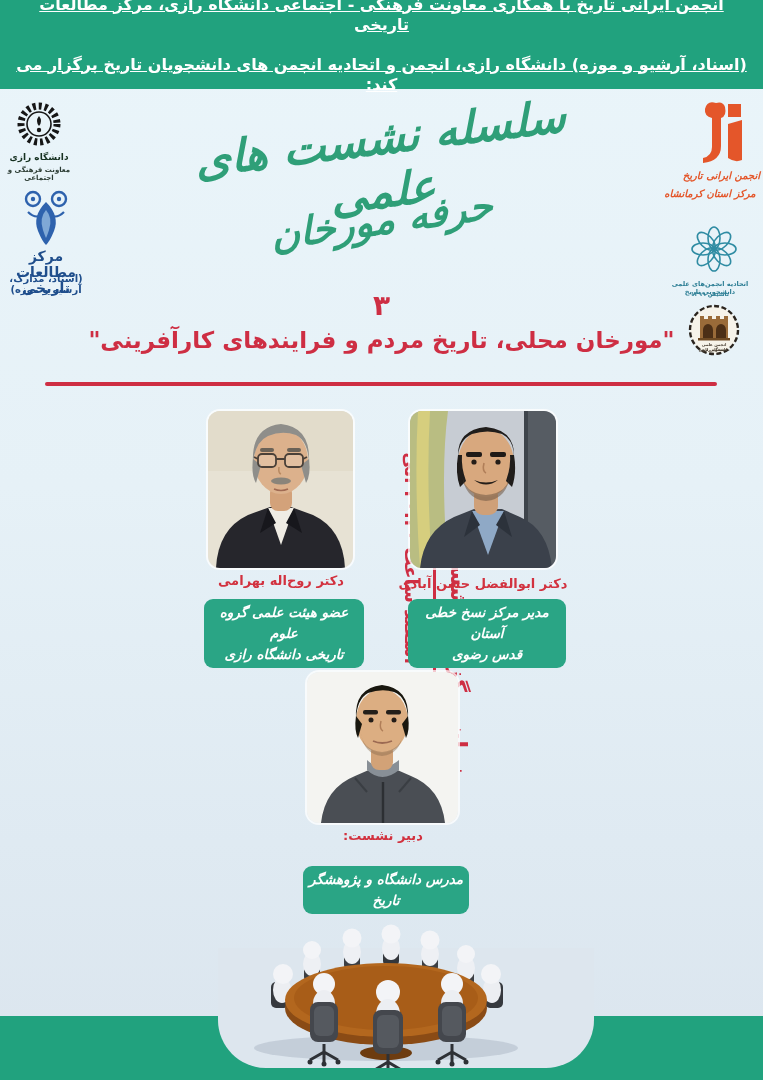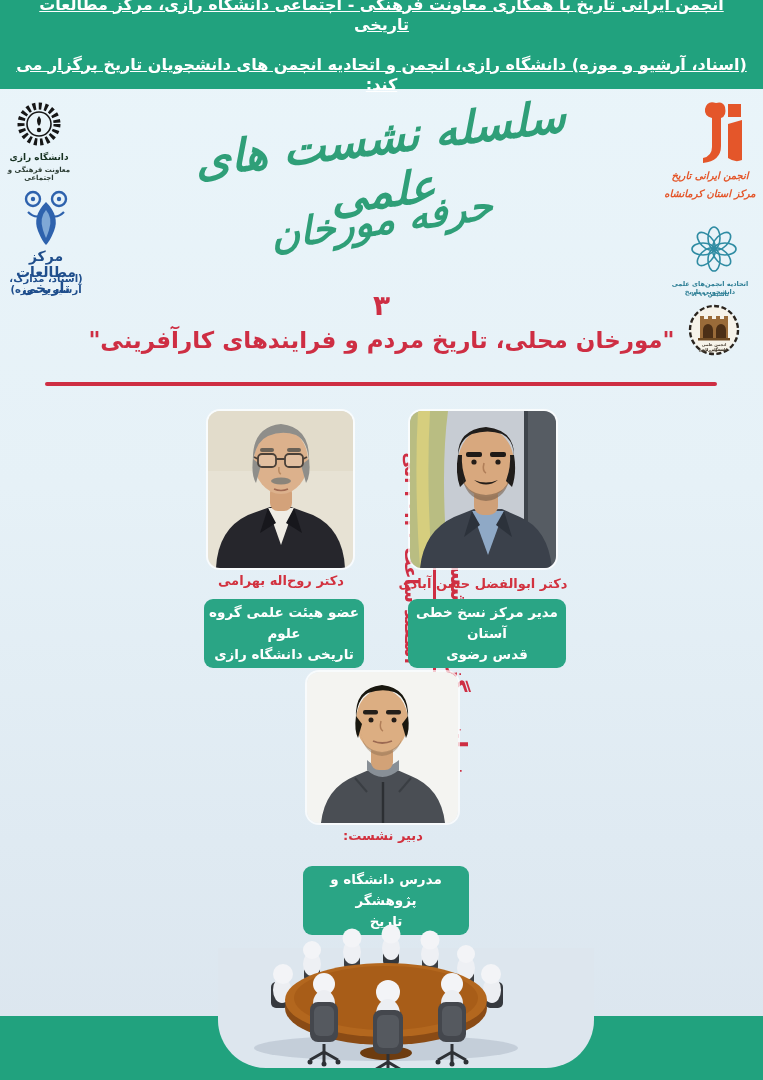--- a/index.html
+++ b/index.html
@@ -35,21 +35,21 @@
   .side-right .rot{width:377px;height:106px;transform:rotate(90deg) translateY(-106px);
     transform-origin:0 0;direction:rtl;}
   .side-label{color:#ce2e43;font-size:22px;font-weight:bold;text-align:right;line-height:30px;}
   .side-rule{height:3px;background:#ce2e43;border-radius:2px;margin:7px 0 9px auto;}
   .side-date{color:#ce2e43;font-size:18px;font-weight:bold;text-align:right;line-height:26px;}
   
   .photo{position:absolute;border-radius:12px;overflow:hidden;box-shadow:0 0 0 2px rgba(255,255,255,.75);}
   .photo svg{display:block;}
   .sp-name{position:absolute;text-align:center;color:#d2323f;font-size:13px;font-weight:bold;line-height:19px;}
   .rolebox{position:absolute;background:#2aa585;border-radius:9px;color:#fff;
-    font-size:13.5px;font-weight:bold;text-align:center;line-height:21px;padding:3px 4px;}
+    font-size:13.5px;font-weight:bold;text-align:center;line-height:21px;padding:3px 4px;font-style:italic;}
   
   .band{position:absolute;left:0;top:1016px;width:763px;height:64px;background:#21a27e;}
   .notch{position:absolute;left:218px;top:948px;width:376px;height:120px;background:#dde6ee;
     border-radius:0 0 48px 48px;}
   .meeting{position:absolute;left:228px;top:916px;}
 </style>
 </head>
 <body>
 
 <div class="poster">
@@ -79,21 +79,21 @@
     <path d="M44,24 Q38,30 32,28" stroke="#2e62ad" stroke-width="2.2" fill="none"></path>
   </svg>
   <div class="cap" style="left:0px;top:248px;width:92px;font-size:14px;color:#1f4e8c;">مرکز مطالعات تاریخی</div>
   <div class="cap" style="left:0px;top:249px;width:92px;font-size:10px;color:#1f4e8c;margin-top:24px;">(اسناد، مدارک، آرشیو و موزه)</div>
 
   <svg class="logoimg" style="position:absolute;left:686px;top:97px;" width="58" height="68" viewBox="0 0 58 68">
     <path d="M30,6 Q21,3 19,12 Q18,19 26,21 L26,50 Q26,59 17,61 L17,66 Q35,64 35,49 L35,21 Q41,19 39,10 Q37,4 30,6 Z" fill="#e4562a"></path>
     <rect x="42" y="7" width="13" height="13" fill="#e4562a"></rect>
     <path d="M42,27 L56,23 L56,63 Q49,66 42,61 Z" fill="#e4562a"></path>
   </svg>
-  <div class="cap" style="left:660px;top:170px;width:100px;font-size:10px;color:#e4562a;font-style:italic;">انجمن ایرانی تاریخ</div>
+  <div class="cap" style="left:660px;top:170px;width:100px;font-size:10px;color:#e4562a;font-style:italic;text-align:right;">انجمن ایرانی تاریخ</div>
   <div class="cap" style="left:660px;top:188px;width:100px;font-size:10px;color:#e4562a;font-style:italic;">مرکز استان کرمانشاه</div>
 
   <svg class="logoimg" style="position:absolute;left:687px;top:222px;" width="54" height="54" viewBox="0 0 54 54">
     <g stroke="#2f8ca3" stroke-width="1.6" fill="none">
       <ellipse cx="27" cy="16" rx="6" ry="11" transform="rotate(0 27 27)"></ellipse>
       <ellipse cx="27" cy="16" rx="6" ry="11" transform="rotate(45 27 27)"></ellipse>
       <ellipse cx="27" cy="16" rx="6" ry="11" transform="rotate(90 27 27)"></ellipse>
       <ellipse cx="27" cy="16" rx="6" ry="11" transform="rotate(135 27 27)"></ellipse>
       <ellipse cx="27" cy="16" rx="6" ry="11" transform="rotate(180 27 27)"></ellipse>
       <ellipse cx="27" cy="16" rx="6" ry="11" transform="rotate(225 27 27)"></ellipse>

